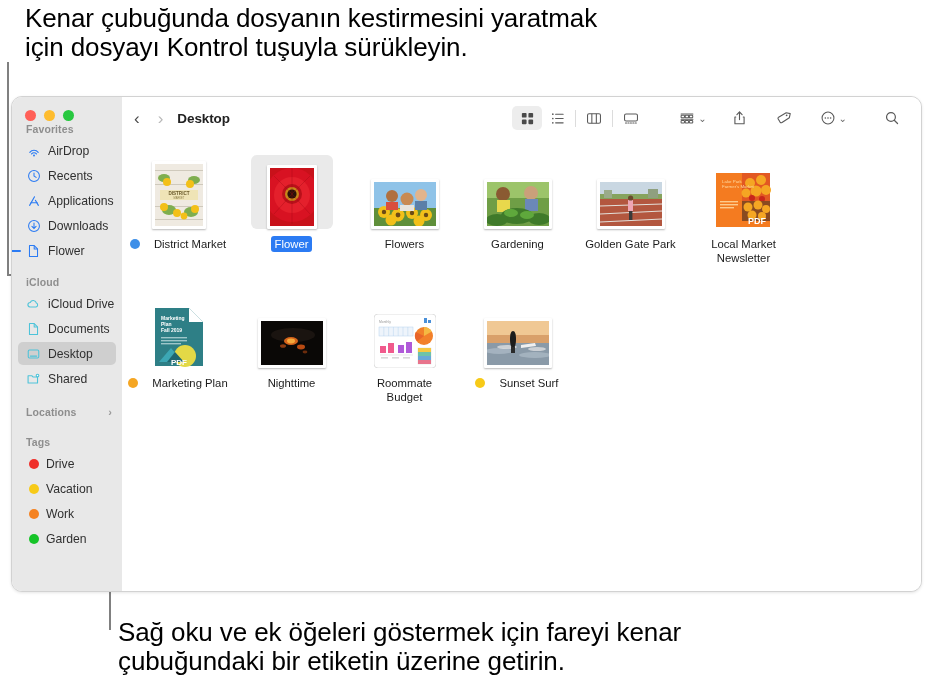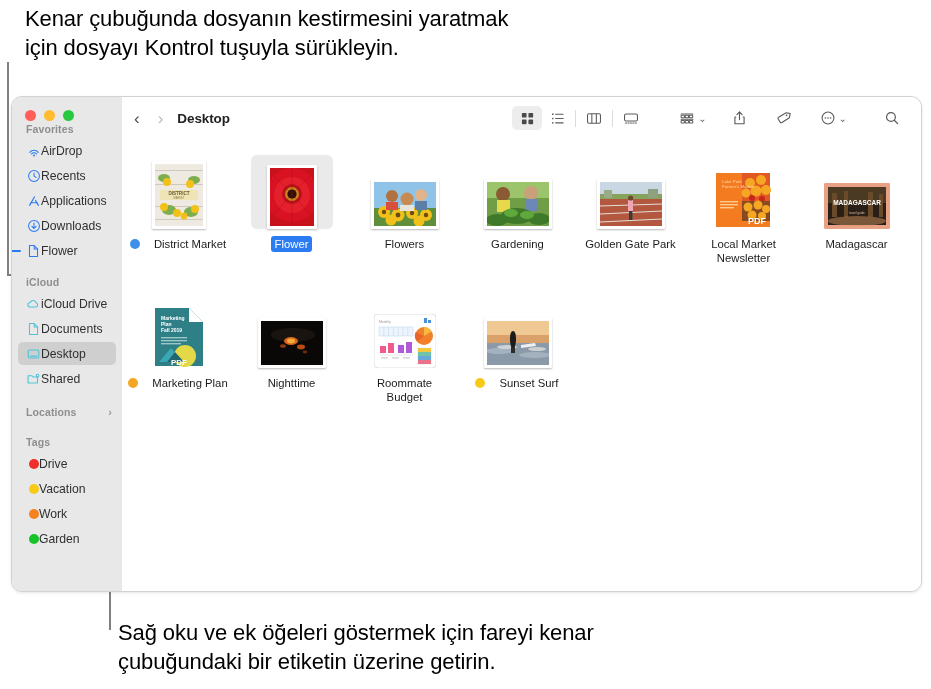--- a/index.html
+++ b/index.html
@@ -5,21 +5,21 @@
   html,body{margin:0;padding:0;}
   body{
     width:931px;height:689px;background:#ffffff;overflow:hidden;
     font-family:"Liberation Sans","DejaVu Sans",sans-serif;
     -webkit-font-smoothing:antialiased;
   }
   .page{position:relative;width:931px;height:689px;}
 
   
   .caption{
-    position:absolute;color:#000;font-size:22px;line-height:29px;
+    position:absolute;color:#000;font-size:26px;line-height:29px;
     letter-spacing:-0.1px;white-space:pre-line;
   }
   #caption-top{left:25px;top:4px;width:680px;}
   #caption-bottom{left:118px;top:618px;width:700px;}
 
   
   .leader{position:absolute;background:#808080;}
   #leader-top-v{left:7px;top:62px;width:2px;height:213px;}
   #leader-top-h{left:7px;top:274px;width:27px;height:2px;}
   #leader-bottom-v{left:109px;top:490px;width:2px;height:140px;}
@@ -49,21 +49,21 @@
     padding:0 0 0 14px;margin:0;display:flex;align-items:center;
     justify-content:space-between;padding-right:10px;
   }
   .sb-section.favorites{height:16px;}
   .sb-section.icloud{margin-top:12px;height:16px;}
   .sb-section.locations{margin-top:14px;height:16px;}
   .sb-section.tags{margin-top:14px;height:16px;text-align:center;}
   .sb-chevron{color:#9a9a9a;font-size:11px;line-height:1;}
 
   .sb-item{
-    display:flex;align-items:center;
+    display:flex;align-items:center;gap:7px;
     height:23px;margin:2px 6px 0 6px;padding:0 0 0 8px;
     border-radius:5px;font-size:12.2px;color:#303030;position:relative;
   }
   .sb-item.selected{background:#cfcfcf;}
   .sb-item .ic{width:15px;height:15px;flex:0 0 15px;display:flex;align-items:center;justify-content:center;}
   .sb-item .lbl{white-space:nowrap;overflow:hidden;}
 
   
   .drop-line{
     position:absolute;left:-8px;top:11px;width:11px;height:2px;background:#2b7bf3;border-radius:1px;
@@ -540,41 +540,20 @@
                 </g>
                 <text x="34" y="53" font-size="9" font-weight="bold" fill="#ffffff" font-family="Liberation Sans, sans-serif">PDF</text>
               </svg>
             </div>
             <div class="label-row">
               <span class="flabel">Local Market
 Newsletter</span>
             </div>
           </div>
 
-          <div class="cell">
-            <div class="thumbwrap">
-              <svg class="thumb" width="66" height="46" viewBox="0 0 66 46">
-                <rect width="66" height="46" rx="1" fill="#e8a184"></rect>
-                <rect x="4" y="4" width="58" height="38" fill="#2a1f16"></rect>
-                <rect x="4" y="4" width="58" height="16" fill="#4a3a24"></rect>
-                <g fill="#6b4a2a">
-                    <rect x="8" y="10" width="5" height="24"></rect>
-                    <rect x="20" y="8" width="4" height="26"></rect>
-                    <rect x="44" y="9" width="5" height="25"></rect>
-                    <rect x="55" y="11" width="4" height="23"></rect>
-                  </g>
-                <ellipse cx="33" cy="38" rx="29" ry="5" fill="#c98f5a" opacity=".5"></ellipse>
-                <text x="33" y="22" font-size="6.5" font-weight="bold" fill="#ffffff" text-anchor="middle" font-family="Liberation Sans, sans-serif">MADAGASCAR</text>
-                <text x="33" y="31" font-size="3" fill="#ddbda0" text-anchor="middle" font-family="Liberation Sans, sans-serif">travel guide</text>
-              </svg>
-            </div>
-            <div class="label-row">
-              <span class="flabel">Madagascar</span>
-            </div>
-          </div>
         </div>
 
         <div class="grid-row" style="margin-top:18px;">
 
           <div class="cell">
             <div class="thumbwrap">
               <svg class="thumb" width="52" height="62" viewBox="0 0 52 62">
                 <path d="M2 2h34l14 14v44H2z" fill="#2e7f86"></path>
                 <path d="M36 2v14h14z" fill="#ffffff"></path>
                 <text x="8" y="14" font-size="5" font-weight="bold" fill="#ffffff" font-family="Liberation Sans, sans-serif">Marketing</text>

